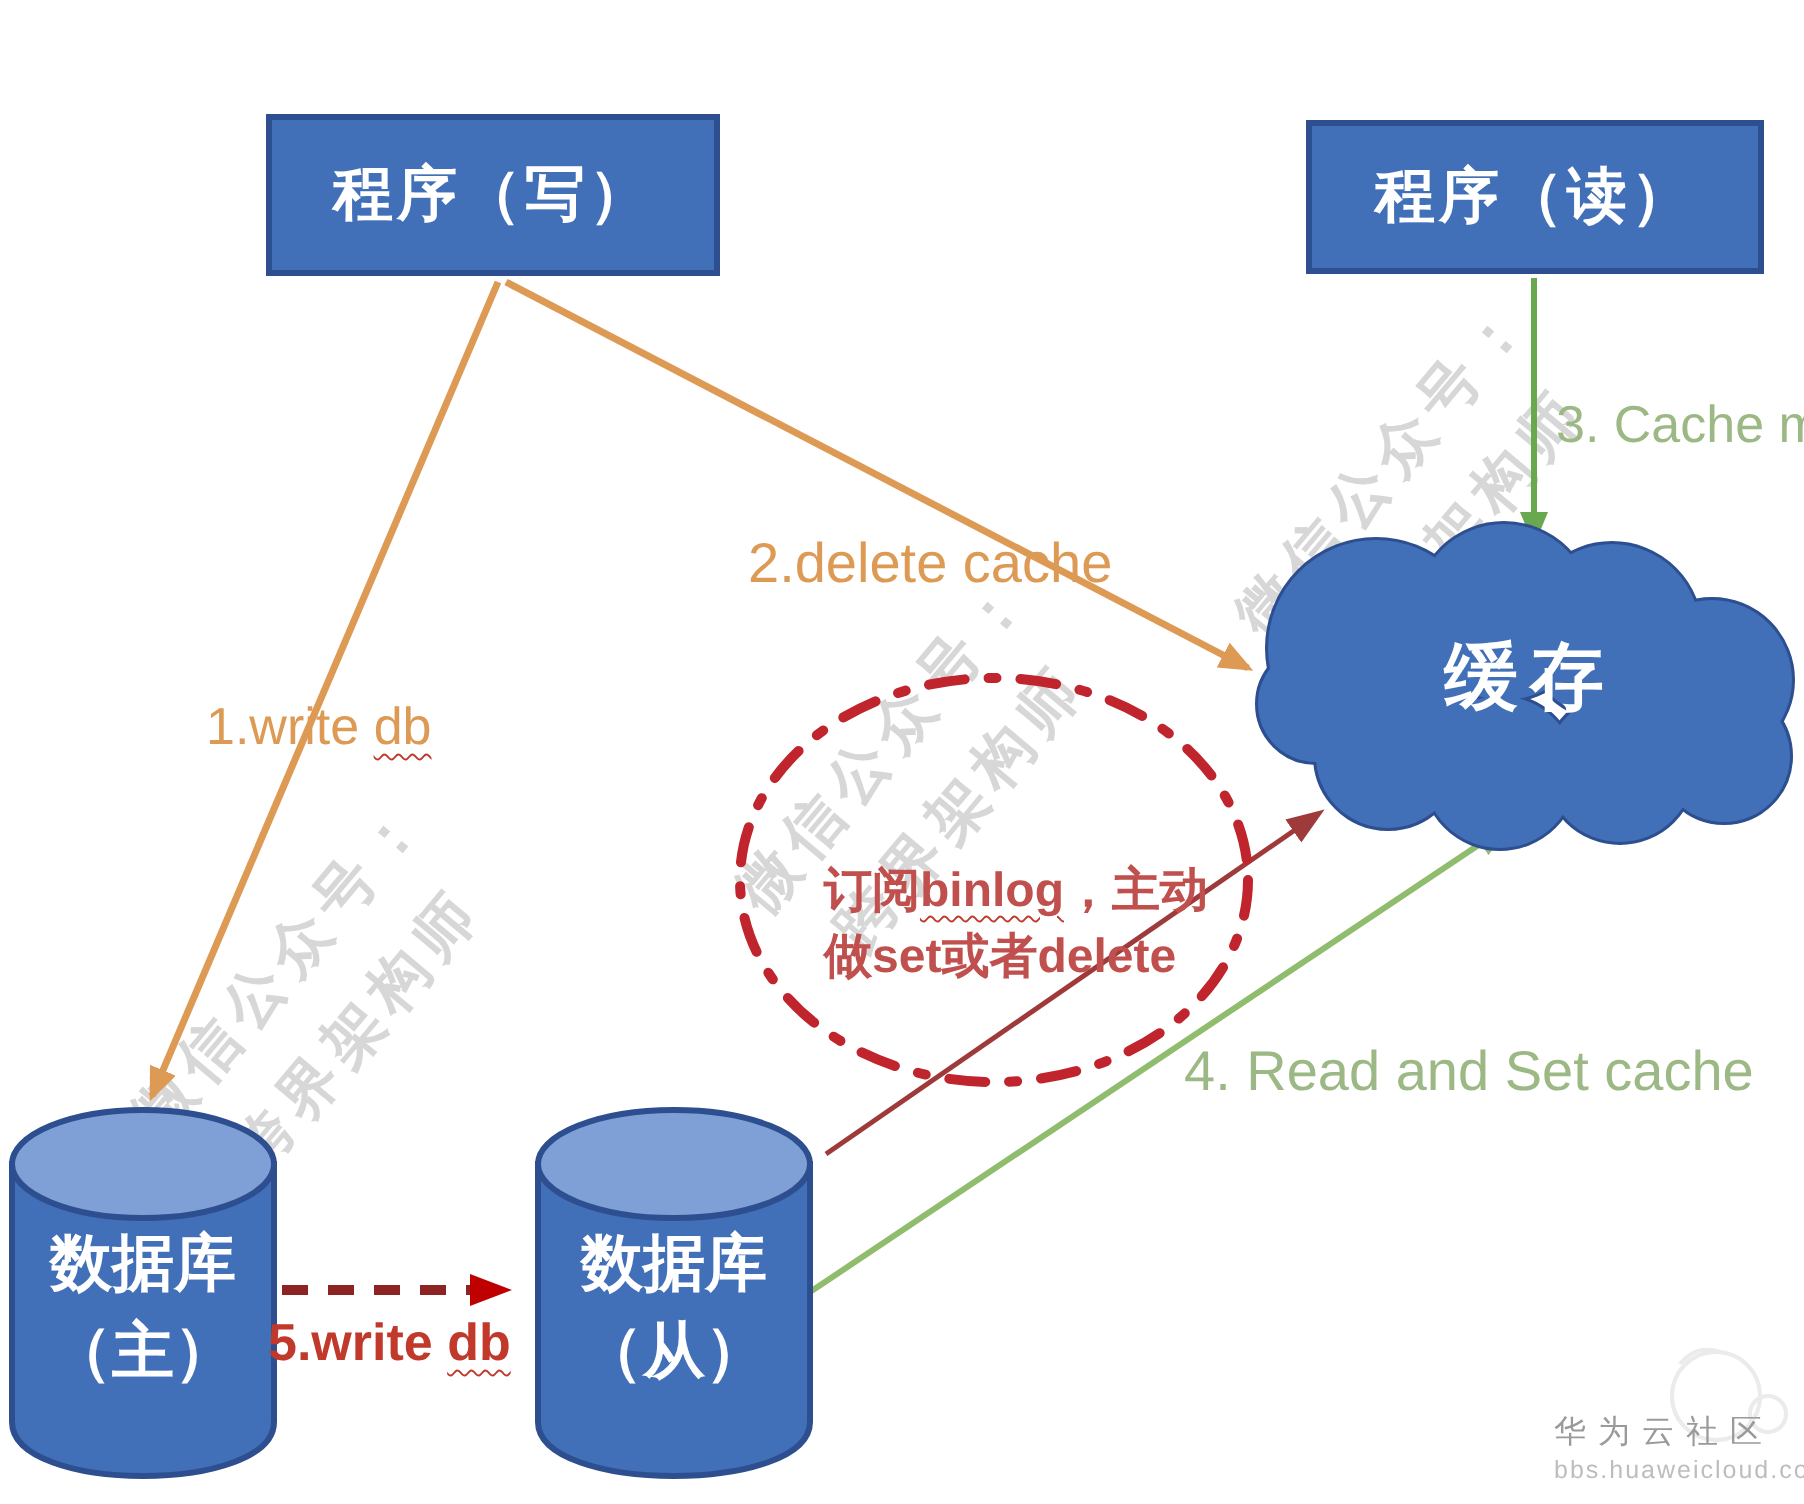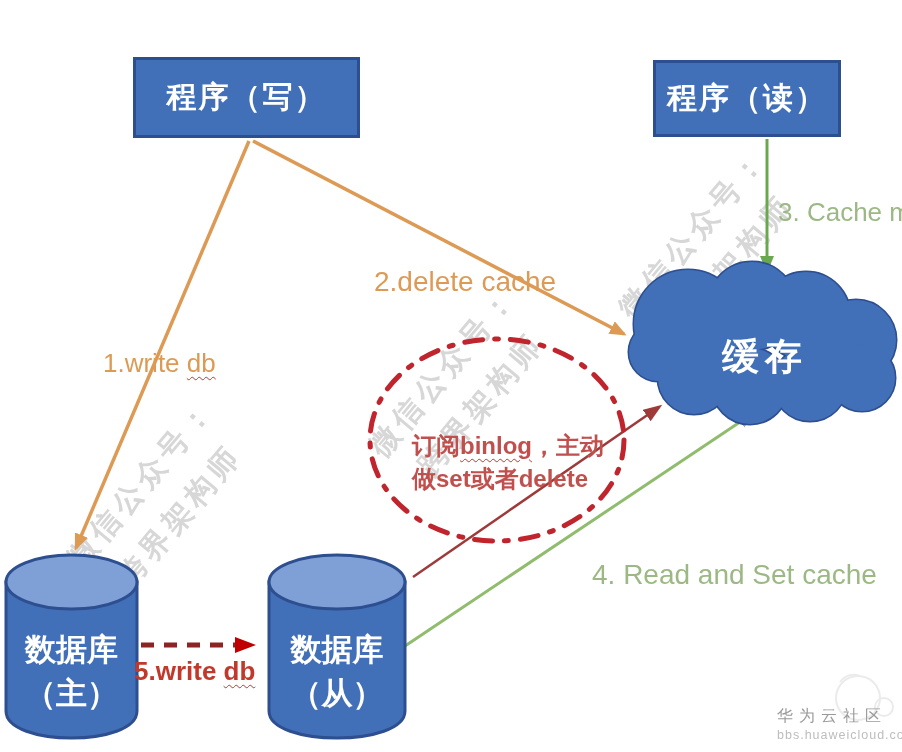--- a/index.html
+++ b/index.html
@@ -9,21 +9,21 @@
   }
   
   .node-box{
     position:absolute;display:flex;align-items:center;justify-content:center;
     background:var(--blue,#4170b8);border:3px solid var(--blueBorder,#2d4e8f);
     color:#ffffff;font-weight:bold;font-size:30px;letter-spacing:2px;box-sizing:border-box;
   }
   
   .shape-label{
     position:absolute;color:#ffffff;font-weight:bold;text-align:center;
-    z-index:30;line-height:44px;margin-top:18px;
+    z-index:30;line-height:44px;
   }
   .cloud-label{font-size:37px;letter-spacing:6px;}
   .cyl-label{font-size:31px;}
   
   .edge-label{position:absolute;z-index:30;white-space:nowrap;}
   .lbl-orange{color:var(--orange,#dd9a55);}
   .lbl-green{color:var(--textGreen,#9cb985);}
   .lbl-red{color:var(--labelRed,#c0392b);font-weight:600;}
   .u{text-decoration-line:underline;text-decoration-style:wavy;
      text-decoration-color:var(--labelRed,#c0392b);text-decoration-thickness:1px;
@@ -138,41 +138,41 @@
   <g style="fill:none;stroke:#ebebeb;stroke-width:2;">
     <circle cx="858" cy="698" r="22"></circle>
     <circle cx="884" cy="707" r="9"></circle>
     <path d="M 840 682 q 8 -10 20 -6"></path>
   </g>
 </svg>
 
 <div class="node-box" style="left:133px;top:57px;width:227px;height:81px;">
   <span>程序（写）</span>
 </div>
-<div class="node-box" style="left:653px;top:60px;width:188px;height:77px;">
+<div class="node-box" style="left:653px;top:60px;width:229px;height:77px;">
   <span>程序（读）</span>
 </div>
 
 <div class="shape-label cloud-label" style="left:685px;top:317px;width:160px;">缓存</div>
 
 <div class="shape-label cyl-label" style="left:6px;top:610px;width:131px;">
   <div>数据库</div>
   <div>（主）</div>
 </div>
 <div class="shape-label cyl-label" style="left:269px;top:610px;width:136px;">
   <div>数据库</div>
   <div>（从）</div>
 </div>
 
 <div class="edge-label lbl-orange" style="left:103px;top:348px;font-size:26px;">
   <span>1.write </span><span class="u">db</span>
 </div>
 <div class="edge-label lbl-orange" style="left:374px;top:266px;font-size:28px;text-align:right;">2.delete cache</div>
 <div class="edge-label lbl-green" style="left:778px;top:197px;font-size:26px;">3. Cache miss</div>
-<div class="edge-label lbl-green" style="left:592px;top:520px;font-size:28px;margin-top:39px;">4. Read and Set cache</div>
+<div class="edge-label lbl-green" style="left:592px;top:520px;font-size:28px;">4. Read and Set cache</div>
 <div class="edge-label lbl-red" style="left:134px;top:656px;font-size:26px;">
   <span>5.write </span><span class="u">db</span>
 </div>
 
 <div class="annotation" style="left:412px;top:429px;">
   <div>
     <span>订阅</span><span class="u">binlog</span><span>，主动</span>
   </div>
   <div>做set或者delete</div>
 </div>

